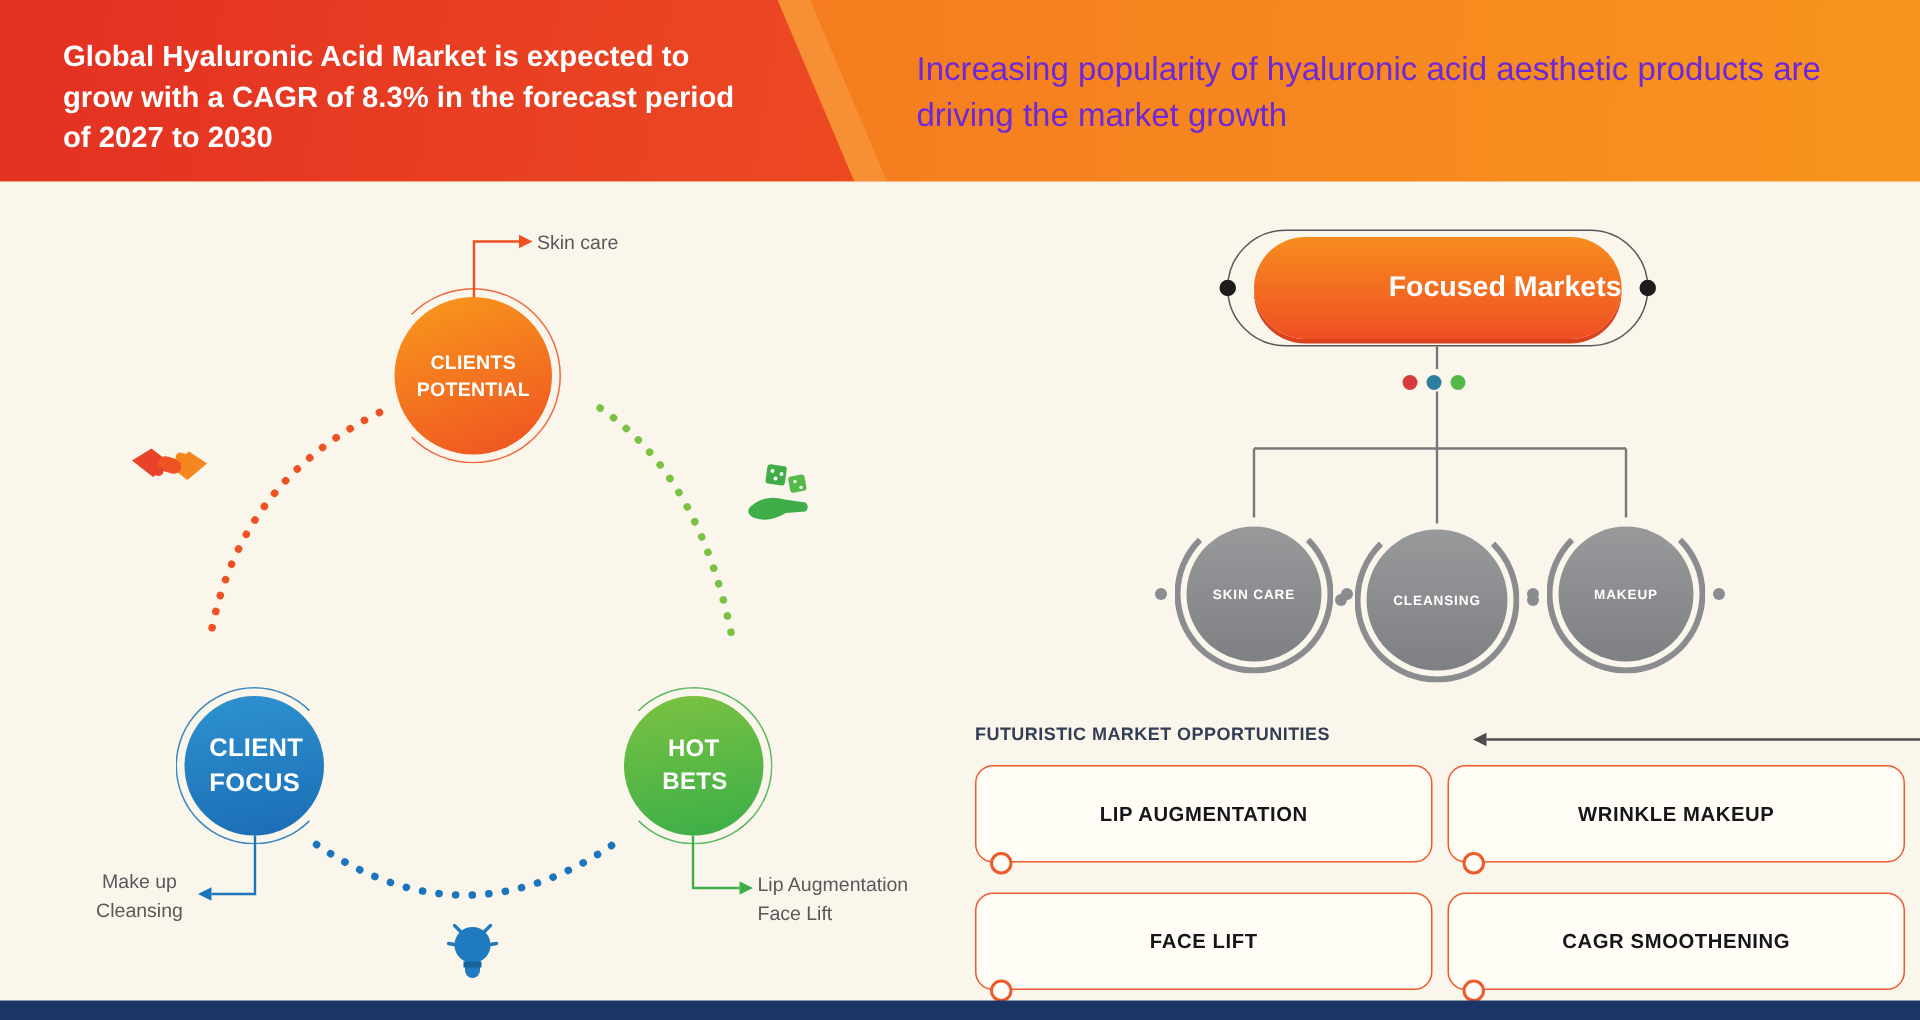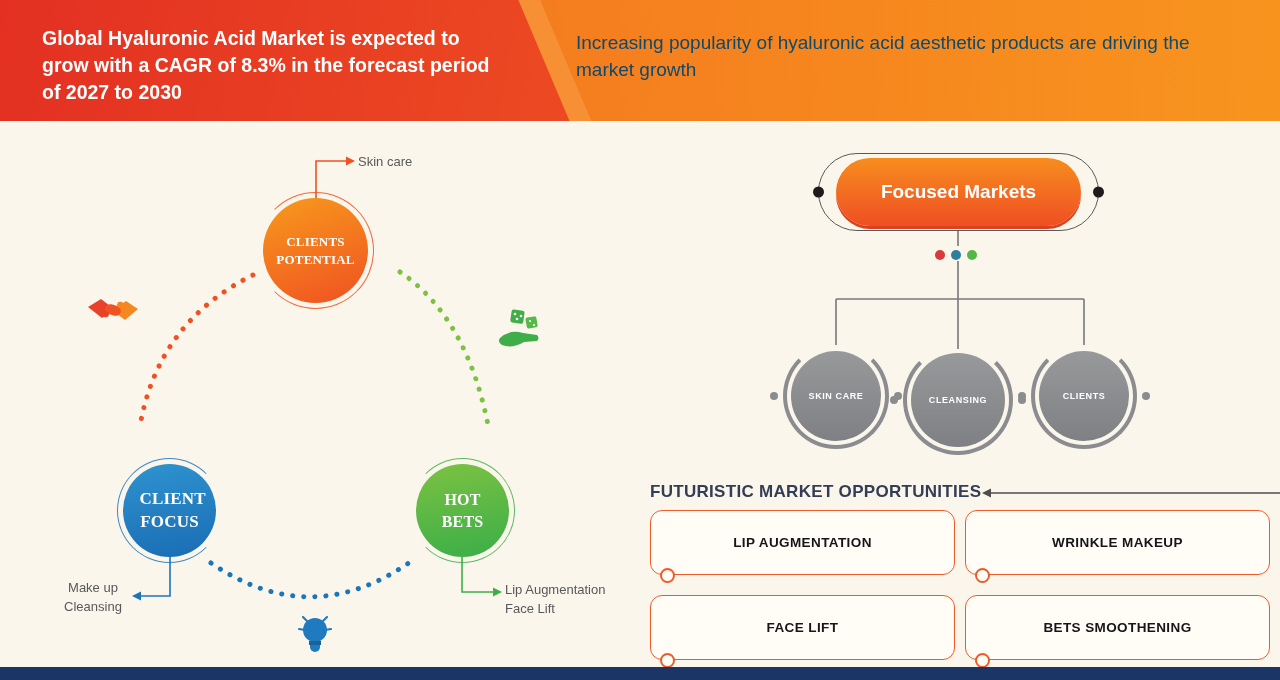--- a/index.html
+++ b/index.html
@@ -15,32 +15,32 @@
   .header { top:0; left:0; width:1280px; height:121px;
     background:linear-gradient(92deg,#f4781f 30%,#f8941e 100%); }
   .header-left-band { top:0; left:0; width:1280px; height:121px;
     background:linear-gradient(100deg,#e33022 0%,#ee4f23 55%,#f2651f 100%);
     clip-path:polygon(0 0, 40.5% 0, 44.5% 100%, 0 100%); }
   .header-wedge { top:0; left:0; width:1280px; height:121px;
     background:#f9a24a; opacity:.5;
     clip-path:polygon(40.5% 0, 42.2% 0, 46.2% 100%, 44.5% 100%); }
   .headline { left:42px; top:25px; width:458px;
     font-size:19.5px; font-weight:700; color:#fff; line-height:1.38; }
-  .subheadline { left:576px; top:30px; width:650px;
-    font-size:19px; font-weight:400; color:#0c4a6e; line-height:1.42; }
+  .subheadline { left:611px; top:30px; width:650px;
+    font-size:22px; font-weight:400; color:#6d28d9; line-height:1.42; }
 
   .bottom-bar { left:0; bottom:0; width:1280px; height:13px; background:#1b3566; }
 
   
   .connector-layer { left:0; top:0; width:1280px; height:680px; pointer-events:none; }
 
   
   .node { border-radius:50%; display:flex; align-items:center; justify-content:center;
     text-align:center; color:#fff; font-weight:600; text-transform:uppercase;
-    letter-spacing:.2px;font-family:Liberation Serif, serif; }
+    letter-spacing:.2px; }
   .node::after { content:""; position:absolute; inset:-6px; border-radius:50%; }
   .node span { display:block; line-height:1.35; }
   .node-clients { left:263px; top:198px; width:105px; height:105px; font-size:13px;
     background:linear-gradient(160deg,#f89a1c,#ef5122); }
   .node-clients::after { border:1px solid rgba(239,81,34,.85); border-left-color:transparent; }
   .node-clients span { width:86px; }
   .node-focus { left:123px; top:464px; width:93px; height:93px; font-size:17px;
     background:linear-gradient(170deg,#2f93cf,#1a6cb4); }
   .node-focus::after { border:1px solid rgba(27,117,188,.85); border-right-color:transparent; }
   .node-focus span { width:60px; }
@@ -61,42 +61,42 @@
 
   
   .stadium { left:818px; top:153px; width:281px; height:78px;
     border:1.6px solid #58595b; border-radius:39px; }
   .enddot { position:absolute; top:50%; transform:translateY(-50%);
     width:11px; height:11px; border-radius:50%; background:#1f1b1c; }
   .enddot.l { left:-6px; } .enddot.r { right:-6px; }
   .pill { left:836px; top:158px; width:245px; height:68px; border-radius:34px;
     background:linear-gradient(180deg,#f78d1e,#ef4e23);
     box-shadow:0 3px 0 #d8421e;
-    display:flex; align-items:center; justify-content:center; }
+    display:flex; align-items:center; justify-content:flex-end; }
   .pill span { color:#fff; font-size:19px; font-weight:700; }
 
   .tdot { width:10px; height:10px; border-radius:50%; top:250px; }
   .tdot.red   { left:935px; background:#d93a3c; }
   .tdot.teal  { left:951px; background:#2e7f9e; }
   .tdot.green { left:967px; background:#53b848; }
 
   .market { border-radius:50%; display:flex; align-items:center; justify-content:center;
     background:linear-gradient(180deg,#97999b,#7e8083); color:#fff;
     font-size:9px; font-weight:600; letter-spacing:.6px; }
   .market::before { content:""; position:absolute; inset:-8px; border-radius:50%;
     border:4px solid #8a8c8f; border-top-color:transparent; }
   .m1 { left:791px;  top:351px; width:90px; height:90px; }
   .m2 { left:911px;  top:353px; width:94px; height:94px; }
   .m3 { left:1039px; top:351px; width:90px; height:90px; }
   .mdot { position:absolute; top:50%; transform:translateY(-50%);
     width:8px; height:8px; border-radius:50%; background:#8a8c8f; }
   .mdot.l { left:-21px; } .mdot.r { right:-21px; }
 
   
-  .opp-title { left:650px; top:482px; font-size:17px; font-weight:600;
+  .opp-title { left:650px; top:482px; font-size:12px; font-weight:600;
     color:#333d55; letter-spacing:.3px; }
   .opp { width:305px; height:65px; background:#fffdf6;
     border:1.5px solid #ee5b2b; border-radius:12px;
     display:flex; align-items:center; justify-content:center; }
   .opp span { font-size:13.5px; font-weight:700; color:#15151a; letter-spacing:.4px; }
   .opp .corner { position:absolute; left:9px; bottom:-9px; width:15px; height:15px;
     border-radius:50%; background:#fffdf6; border:2.5px solid #ee5b2b; }
   .o1 { left:650px; top:510px; } .o2 { left:965px; top:510px; }
   .o3 { left:650px; top:595px; } .o4 { left:965px; top:595px; }
 </style>
@@ -198,37 +198,37 @@
   <span>SKIN CARE</span>
   <i class="mdot l"></i>
   <i class="mdot r"></i>
 </div>
 <div class="abs market m2">
   <span>CLEANSING</span>
   <i class="mdot l"></i>
   <i class="mdot r"></i>
 </div>
 <div class="abs market m3">
-  <span>CLIENTS</span>
+  <span>MAKEUP</span>
   <i class="mdot l"></i>
   <i class="mdot r"></i>
 </div>
 
 <div class="abs opp-title">FUTURISTIC MARKET OPPORTUNITIES</div>
 
 <div class="abs opp o1">
   <span>LIP AUGMENTATION</span>
   <i class="corner"></i>
 </div>
 <div class="abs opp o2">
   <span>WRINKLE MAKEUP</span>
   <i class="corner"></i>
 </div>
 <div class="abs opp o3">
   <span>FACE LIFT</span>
   <i class="corner"></i>
 </div>
 <div class="abs opp o4">
-  <span>BETS SMOOTHENING</span>
+  <span>CAGR SMOOTHENING</span>
   <i class="corner"></i>
 </div>
 
 <div class="abs bottom-bar"></div>
 
 </body></html>

